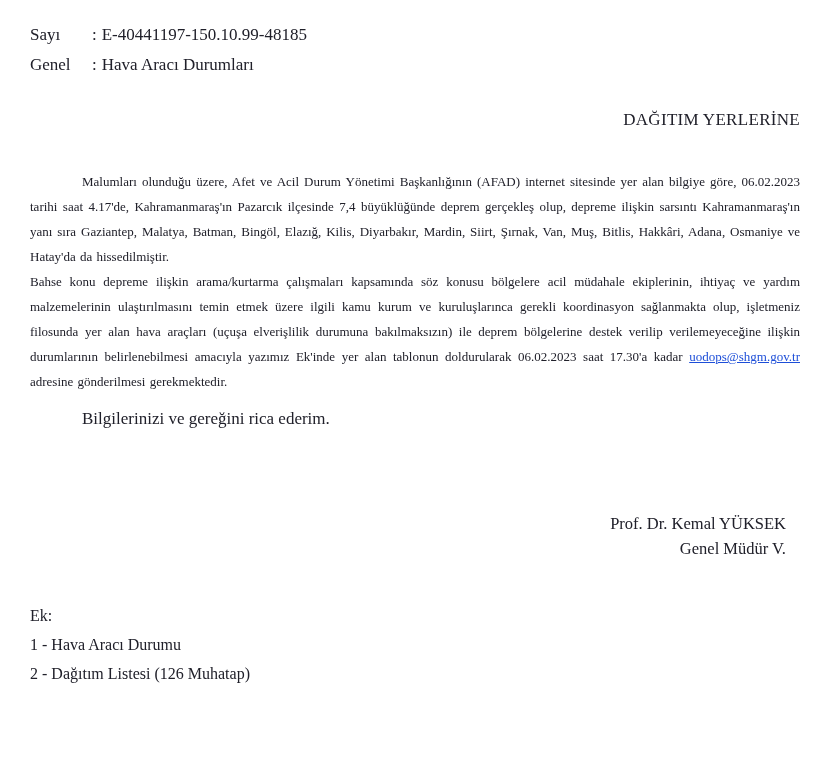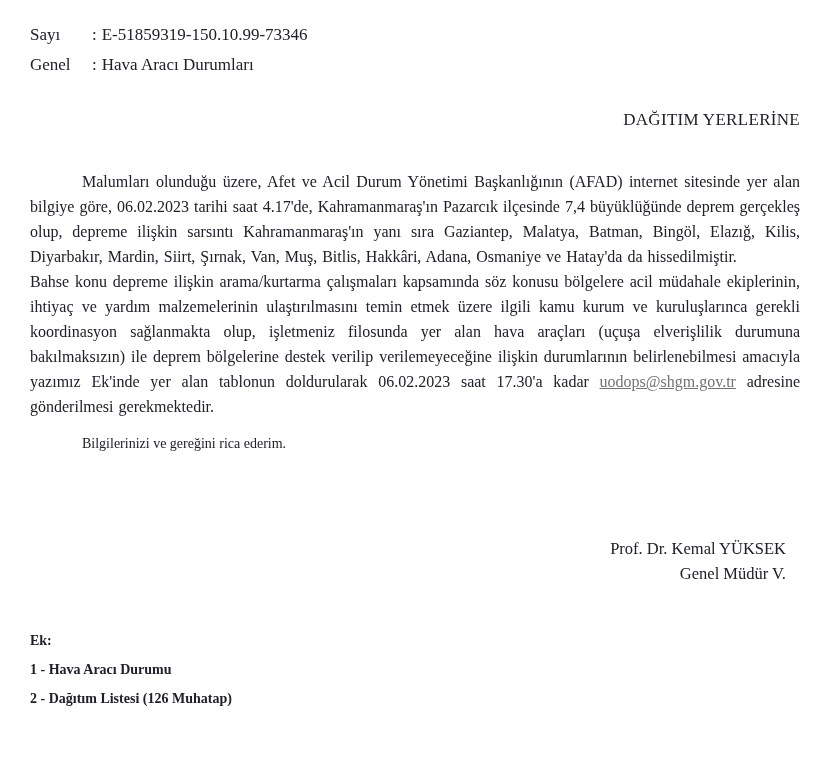--- a/index.html
+++ b/index.html
@@ -34,71 +34,70 @@
   .title {
     margin-top: 26px;
     text-align: right;
     font-size: 17px;
     letter-spacing: 0.3px;
     line-height: 27px;
   }
   
   .body-p {
     margin: 0;
-    font-size: 16px;
+    font-size: 13px;
     line-height: 25px;
     text-align: justify;
     word-spacing: 1px;
   }
   .p1 {
     margin-top: 36px;
     text-indent: 52px;
   }
   .p2 { text-indent: 0; }
   .email-link {
-    color: #737373;
+    color: #1d4ed8;
     text-decoration: underline;
     cursor: pointer;
   }
   .closing {
     margin: 12px 0 0 0;
-    font-size: 14px;
+    font-size: 17px;
     line-height: 25px;
     text-indent: 52px;
   }
   
   .signature {
     margin-top: 80px;
     text-align: right;
     padding-right: 14px;
   }
   .signature-inner {
     display: inline-block;
     text-align: right;
     font-size: 16.5px;
     line-height: 25px;
   }
   
   .attachments {
     margin-top: 40px;
-    font-size: 14px;
+    font-size: 16px;
     line-height: 29px;
-    font-weight: bold;
   }
 </style>
 </head>
 <body>
 
 <div class="document">
 
   <div>
     <div class="meta-row">
       <span class="meta-label">Sayı</span>
       <span class="meta-colon">:</span>
-      <span class="meta-value">E-51859319-150.10.99-73346</span>
+      <span class="meta-value">E-40441197-150.10.99-48185</span>
     </div>
     <div class="meta-row">
       <span class="meta-label">Genel</span>
       <span class="meta-colon">:</span>
       <span class="meta-value">Hava Aracı Durumları</span>
     </div>
   </div>
 
   <div class="title">DAĞITIM YERLERİNE</div>
 

